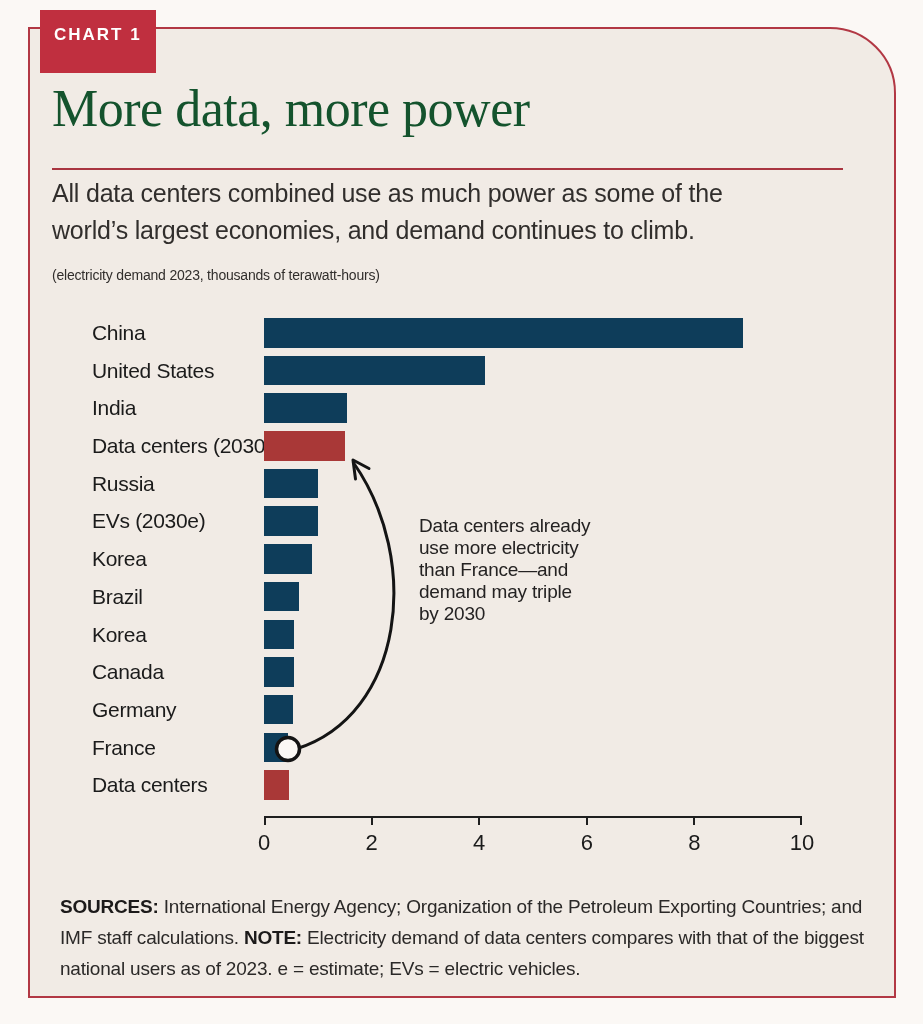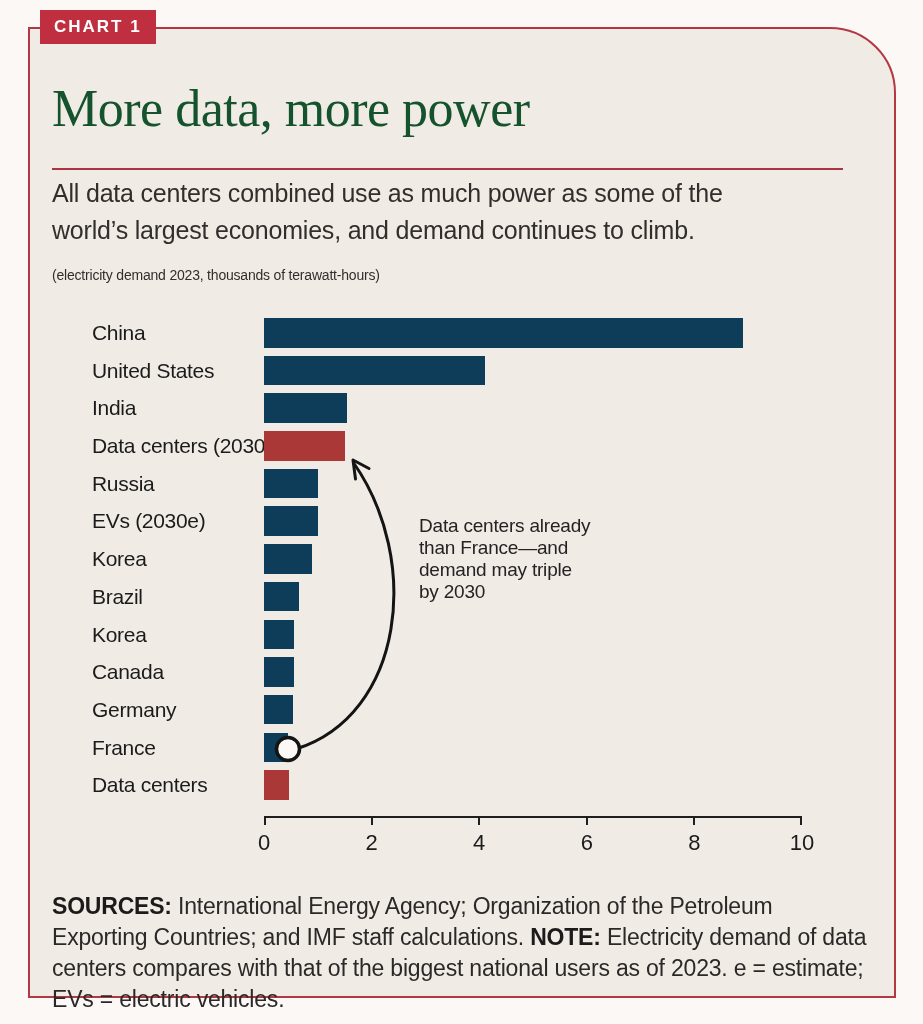--- a/index.html
+++ b/index.html
@@ -9,24 +9,24 @@
     font-family:"Liberation Sans",sans-serif;
     color:#232021;
   }
   .card{
     position:absolute;left:28px;top:27px;width:864px;height:967px;
     background:#f1ebe5;
     border:2px solid #b23844;
     border-top-right-radius:66px;
   }
   .badge{
-    position:absolute;left:10px;top:-19px;height:34px;
+    position:absolute;left:10px;top:-19px;height:47px;
     background:#c02f3f;color:#ffffff;
     font-size:17px;font-weight:bold;letter-spacing:2px;
-    line-height:34px;padding:0 14px;
+    line-height:34px;padding:8px 14px;
   }
   .title{
     position:absolute;left:22px;top:52px;width:780px;
     font-family:"Liberation Serif",serif;
     font-size:52px;line-height:56px;color:#14532d;letter-spacing:-0.5px;
   }
   .rule{
     position:absolute;left:22px;top:139px;width:791px;height:2px;background:#a93540;
   }
   .subtitle{
@@ -57,22 +57,22 @@
   .tick-label{
     position:absolute;top:14px;width:40px;margin-left:-20px;text-align:center;
     font-size:22px;color:#1b1b1b;
   }
   .anno{
     position:absolute;left:389px;top:486px;width:220px;
     font-size:19px;line-height:22px;color:#242222;letter-spacing:-0.2px;
   }
   .overlay{position:absolute;left:234px;top:285px;width:560px;height:520px;pointer-events:none;}
   .footer{
-    position:absolute;left:22px;top:862px;width:816px;
-    font-size:23px;line-height:31px;color:#2b2928;letter-spacing:-0.2px;
+    position:absolute;left:30px;top:862px;width:816px;
+    font-size:19px;line-height:31px;color:#2b2928;letter-spacing:-0.2px;
   }
   .footer b{font-weight:bold;color:#1c1a1a;}
 </style>
 </head>
 <body>
 
 <div class="card">
 
   <div class="badge">CHART 1</div>
 
@@ -182,20 +182,21 @@
     </div>
 
   <svg class="overlay" width="560" height="520" viewBox="0 0 560 520">
     <path d="M 32 435 C 140 401 158 246 89 148" fill="none" stroke="#141414" stroke-width="3"></path>
     <path d="M 91.5 165 L 89 146 L 105 154.5" fill="none" stroke="#141414" stroke-width="3" stroke-linecap="round" stroke-linejoin="round"></path>
     <circle cx="24" cy="435" r="11.5" fill="#fbf8f5" stroke="#141414" stroke-width="3.5"></circle>
   </svg>
 
   <div class="anno">
     <div>Data centers already</div>
+    <div>use more electricity</div>
     <div>than France—and</div>
     <div>demand may triple</div>
     <div>by 2030</div>
   </div>
 
   <p class="footer" style="margin:0"><b>SOURCES:</b><span> International Energy Agency; Organization of the Petroleum Exporting  Countries; and IMF staff calculations. </span><b>NOTE:</b><span> Electricity demand of data centers compares with that of the biggest national users as of 2023. e = estimate; EVs = electric vehicles.</span></p>
 
 </div>
 
 </body></html>

